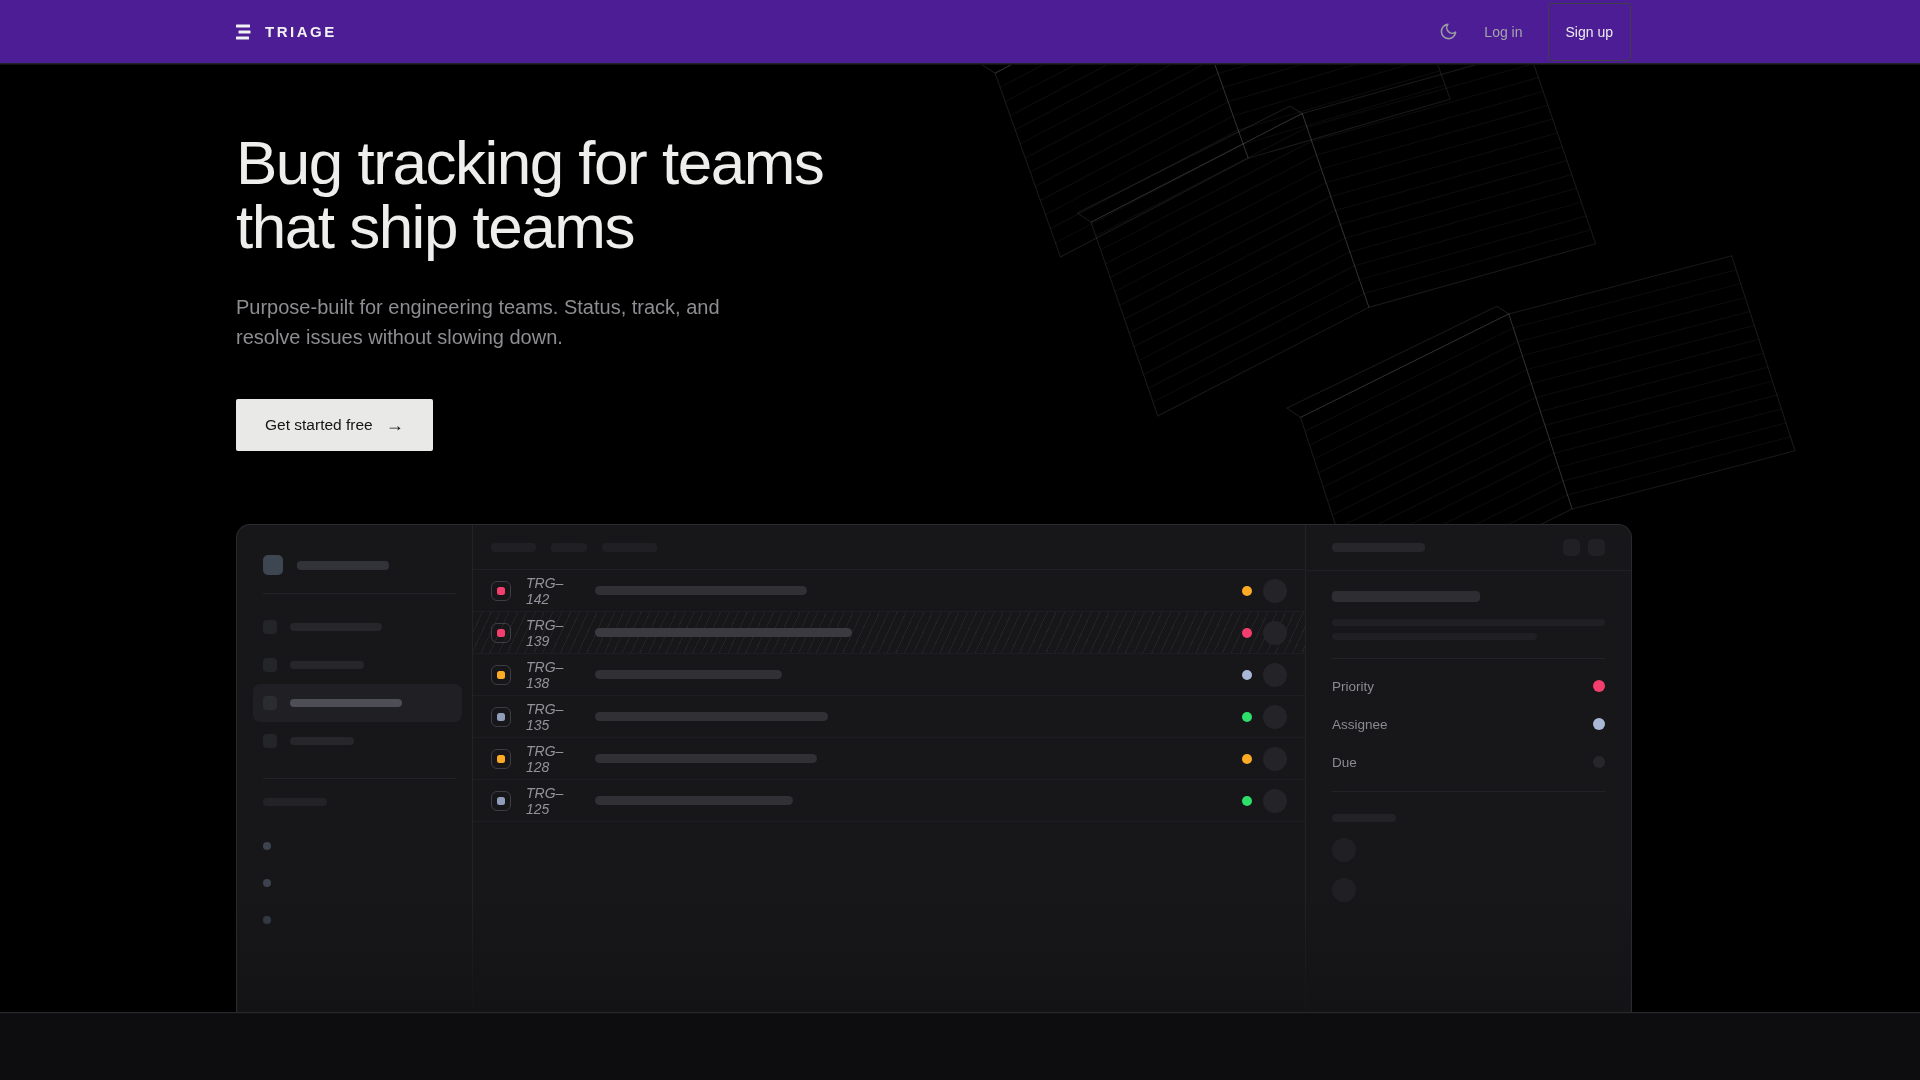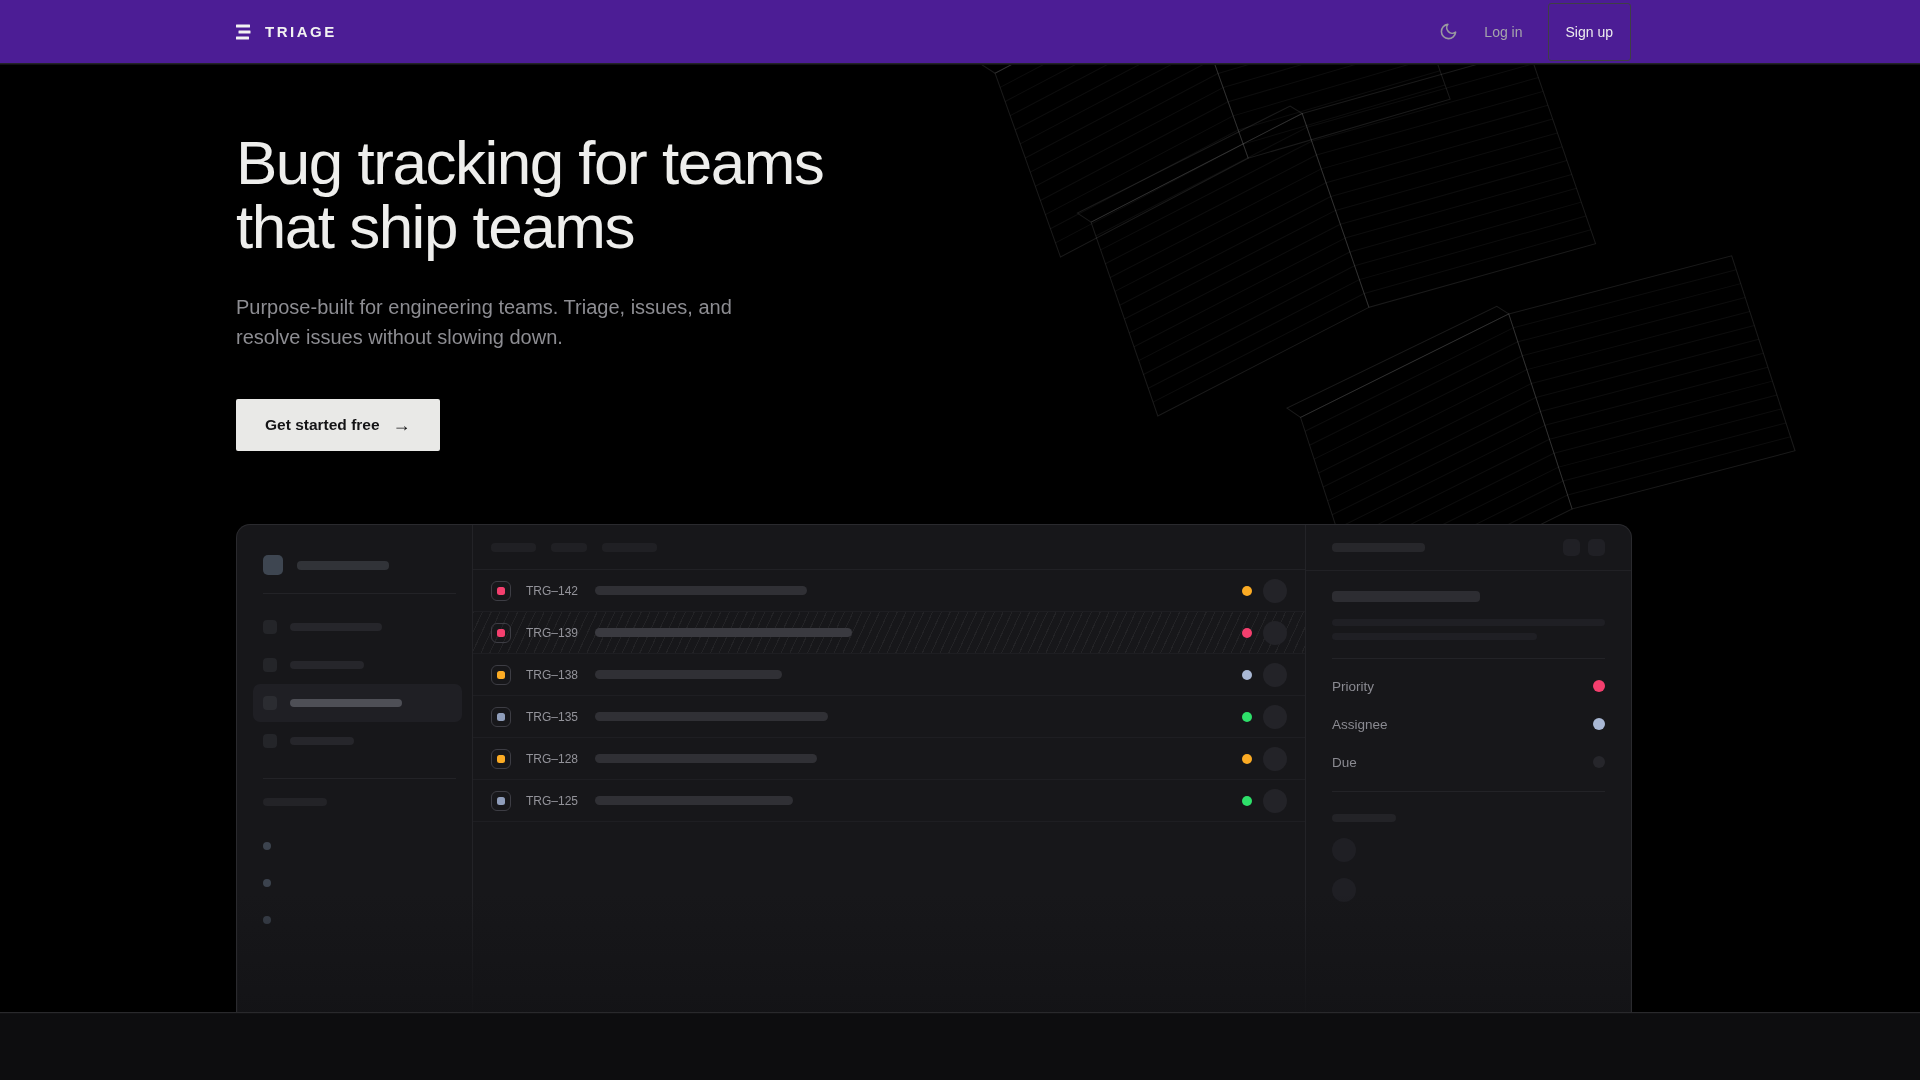--- a/index.html
+++ b/index.html
@@ -25,21 +25,21 @@
           background:#000000; border-bottom:1px solid #29292c; overflow:hidden; }
   #decor { position:absolute; top:0; left:0; pointer-events:none; }
 
   .headline { position:absolute; left:236px; top:66px; color:#eeeeec;
               font-size:62px; line-height:64px; font-weight:500; letter-spacing:-1.5px; }
   .subtext { position:absolute; left:236px; top:227px; color:#8d8d92;
              font-size:20px; line-height:30px; font-weight:400; }
   .cta { position:absolute; left:236px; top:334px; height:52px; padding:0 29px;
          background:#e9e9e7; border:none; border-radius:2px; display:flex; align-items:center;
          gap:13px; cursor:pointer; font-family:inherit; }
-  .cta-label { color:#141416; font-size:15.5px; font-weight:bold; }
+  .cta-label { color:#141416; font-size:15.5px; font-weight:normal; }
   .cta-arrow { color:#141416; font-size:18px; font-weight:bold; line-height:1; }
 
   
   .card { position:absolute; left:236px; top:459px; width:1396px; height:489px;
           background:#17171a; border:1px solid #2a2a2e; border-bottom:none;
           border-radius:14px 14px 0 0; display:grid; grid-template-columns:235px 834px 1fr;
           overflow:hidden; }
   .card::after { content:""; position:absolute; left:1px; right:1px; bottom:0; height:120px;
                  background:linear-gradient(180deg, rgba(23,23,26,0), rgba(19,19,22,0.92));
                  pointer-events:none; }
@@ -62,21 +62,21 @@
   .mk-list-head { height:45px; display:flex; align-items:center; gap:15px; padding:0 18px;
                   border-bottom:1px solid #212125; }
   .issue-row { height:42px; display:flex; align-items:center; padding:0 18px;
                border-bottom:1px solid #1e1e22; }
   .issue-row.selected { background:repeating-linear-gradient(115deg,
                rgba(255,255,255,0.05) 0px, rgba(255,255,255,0.05) 1px,
                transparent 1px, transparent 8px);justify-content:flex-end; }
   .issue-icon { width:20px; height:20px; border:1.5px solid #3d3d44; border-radius:6px;
                 display:flex; align-items:center; justify-content:center; margin-right:15px; flex:none; }
   .issue-icon-dot { width:8px; height:8px; border-radius:2.5px; }
-  .issue-id { color:#93939a; font-size:12px; width:57px; flex:none; }
+  .issue-id { color:#93939a; font-size:14px; width:57px; flex:none;font-style:italic; }
   .skeleton-bar { height:9px; border-radius:4.5px; background:#303035; margin-left:12px; }
   .issue-row.selected .skeleton-bar { background:#3a3a40; }
   .issue-right { margin-left:auto; display:flex; align-items:center; gap:11px; }
   .status-dot { width:10px; height:10px; border-radius:50%; }
   .avatar { width:24px; height:24px; border-radius:50%; background:#232328; }
 
   
   .mk-detail { padding:0 26px; }
   .mk-detail-head { height:46px; display:flex; align-items:center; border-bottom:1px solid #212125;
                     margin:0 -26px; padding:0 26px; }
@@ -210,21 +210,21 @@
         <line x1="230" y1="190.35714285714286" x2="460" y2="203.95714285714286" stroke="rgba(255,255,255,0.05)" stroke-width="1"></line>
       </g>
     </svg>
 
   <h1 class="headline">
     <div>Bug tracking for teams</div>
     <div>that ship teams</div>
   </h1>
 
   <p class="subtext">
-    <span>Purpose-built for engineering teams. Triage, issues, and</span><br>
+    <span>Purpose-built for engineering teams. Status, track, and</span><br>
     <span>resolve issues without slowing down.</span>
   </p>
 
   <button class="cta">
     <span class="cta-label">Get started free</span>
     <span class="cta-arrow">→</span>
   </button>
 
   <div class="card">
 

